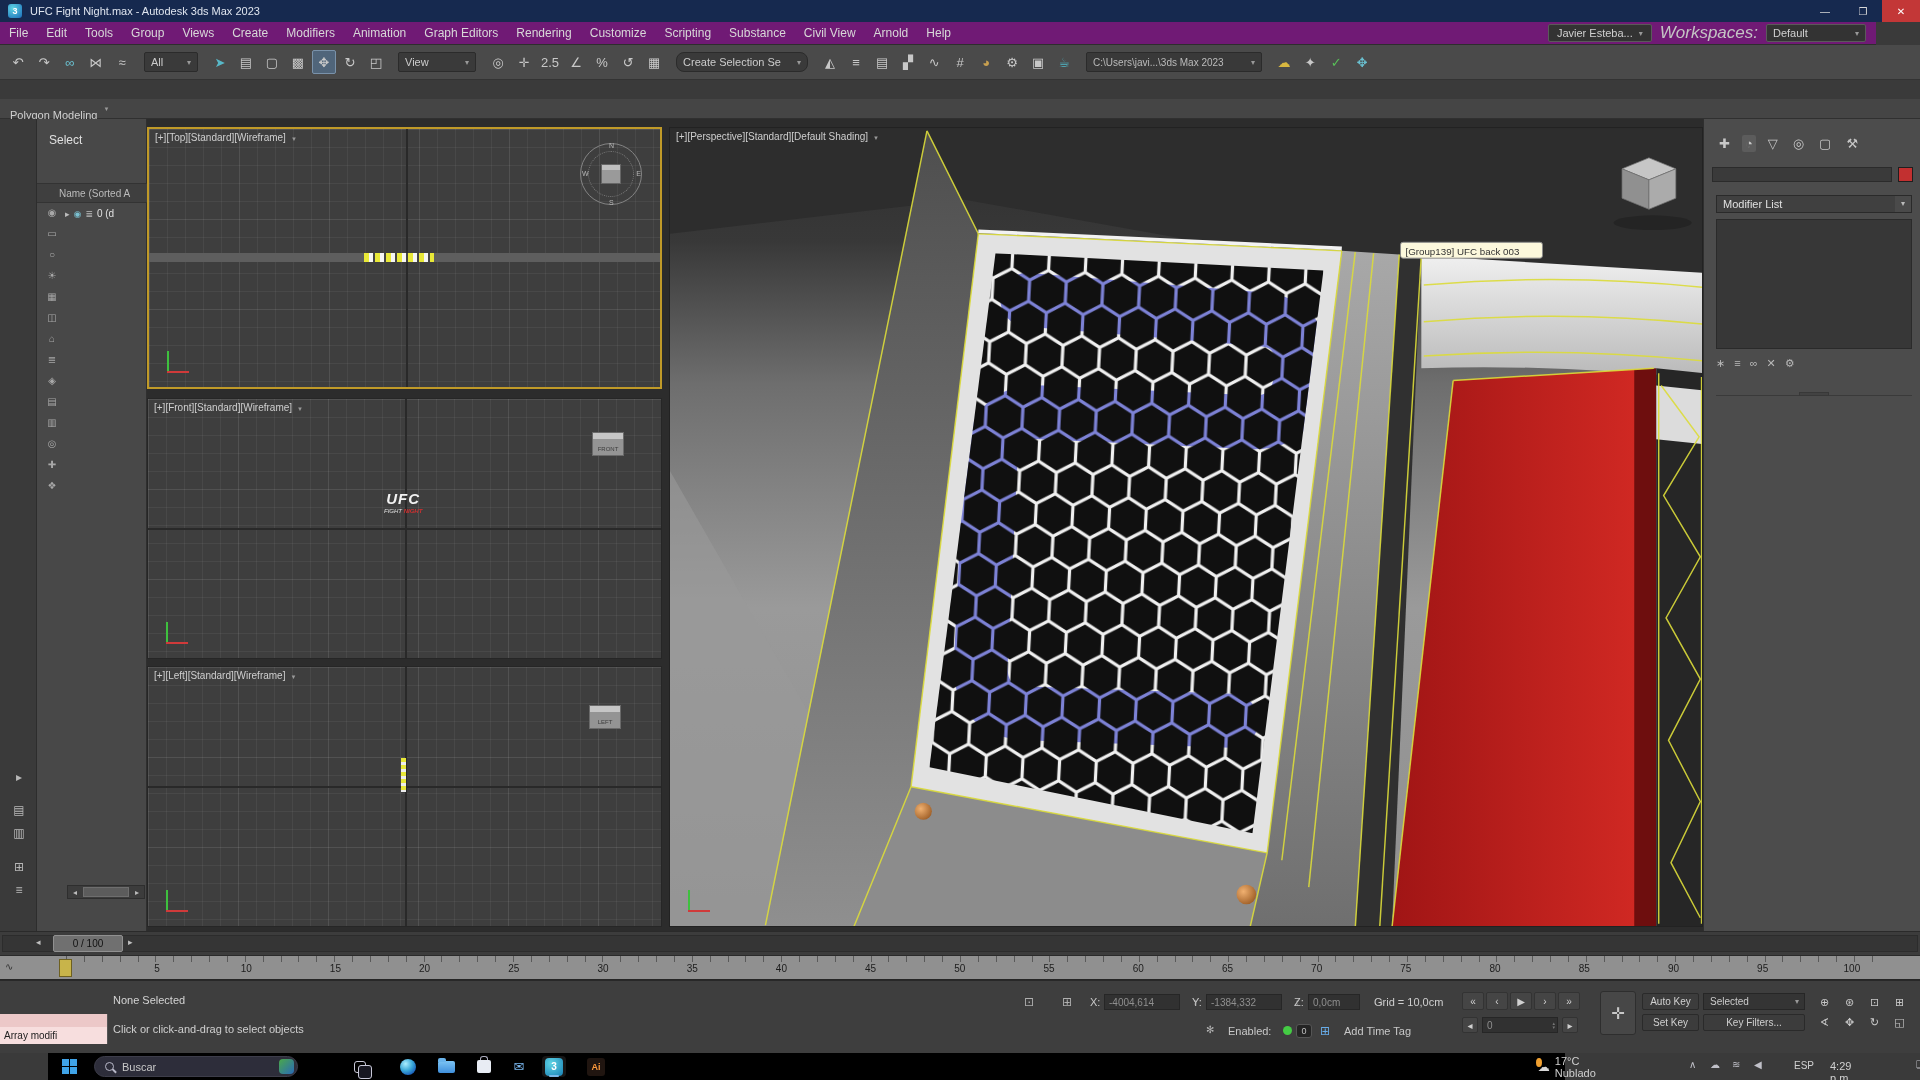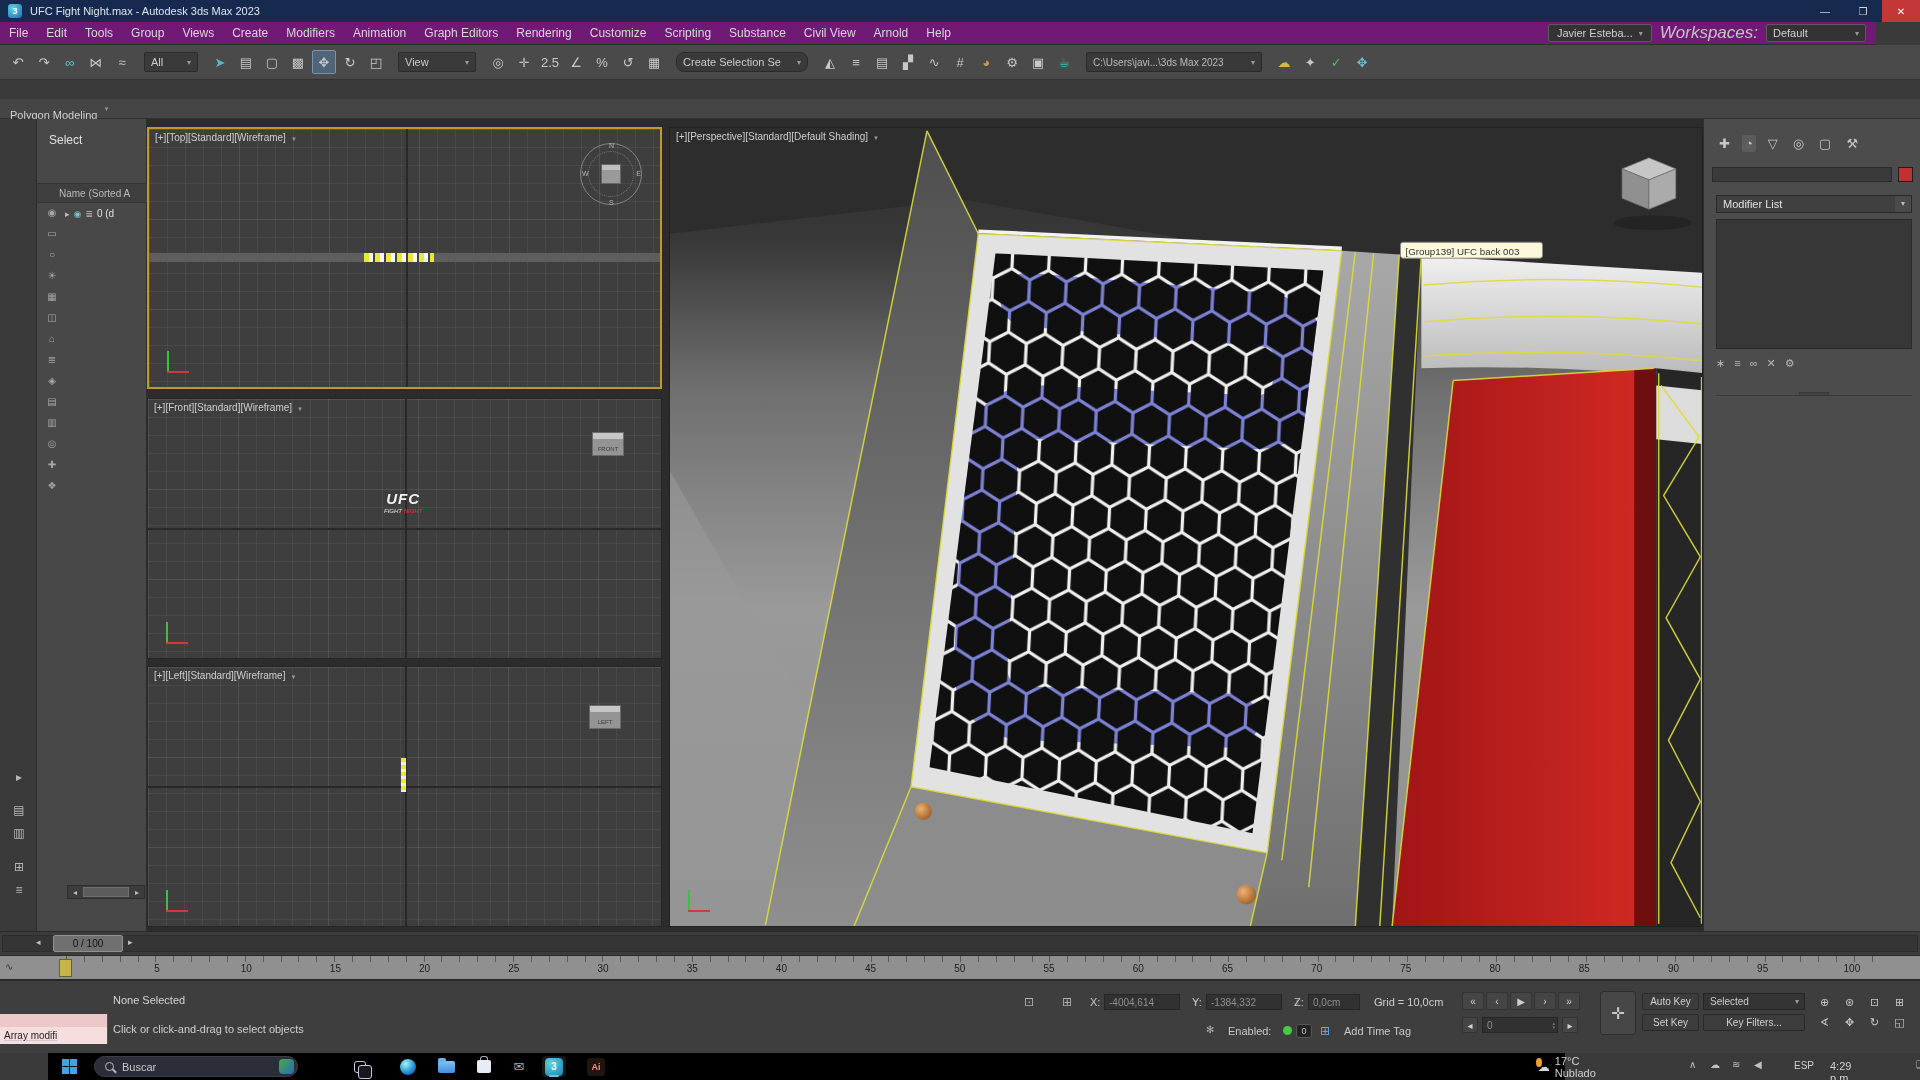--- a/index.html
+++ b/index.html
@@ -131,21 +131,21 @@
   .ruler{position:absolute;left:0;top:955px;width:1920px;height:25px;background:#909090;border-top:1px solid #2a2a2a;border-bottom:1px solid #262626;}
   .rticks{position:absolute;left:66px;right:30px;top:0;height:6px;
     background:repeating-linear-gradient(90deg,rgba(35,35,35,.5) 0 1px,transparent 1px 17.88px);}
   .rlabels{position:absolute;left:145px;top:7px;width:1719px;display:flex;justify-content:space-between;}
   .rtick{width:24px;text-align:center;font-size:10px;color:#1c1c1c;}
   .rmarker{position:absolute;left:59px;top:3px;width:13px;height:18px;background:#c8b44a;border:1px solid #6e6020;}
   .rlefticon{position:absolute;left:5px;top:5px;font-size:10px;color:#333;}
 
   
   .statusbar{position:absolute;left:0;top:980px;width:1920px;height:73px;background:#3e3e3e;border-top:1px solid #282828;}
-  .sb-listener{position:absolute;left:0;top:33px;width:108px;height:30px;border-right:1px solid #555;text-decoration:underline;}
+  .sb-listener{position:absolute;left:0;top:33px;width:108px;height:30px;border-right:1px solid #555;}
   .sb-listener .r1{height:13px;background:#ecc8c8;}
   .sb-listener .r2{height:17px;background:#f7dede;font-size:10px;color:#222;padding-left:4px;line-height:17px;white-space:nowrap;overflow:hidden;}
   .sb-sel{position:absolute;left:113px;top:13px;font-size:11px;color:#d4d4d4;}
   .sb-hint{position:absolute;left:113px;top:42px;font-size:11px;color:#cfcfcf;}
   .sb-ic{position:absolute;font-size:12px;color:#b0b0b0;}
   .sb-lab{position:absolute;font-size:11px;color:#c8c8c8;}
   .vbox{position:absolute;height:16px;background:#313131;border:1px solid #262626;color:#8f8f8f;font-size:10px;
     display:flex;align-items:center;padding-left:4px;gap:40px;}
   .vbox .spin{margin-left:auto;display:flex;flex-direction:column;font-size:5px;color:#777;line-height:4px;padding-right:2px;}
   .vbox .spin::before{content:"▴";} .vbox .spin::after{content:"▾";}

